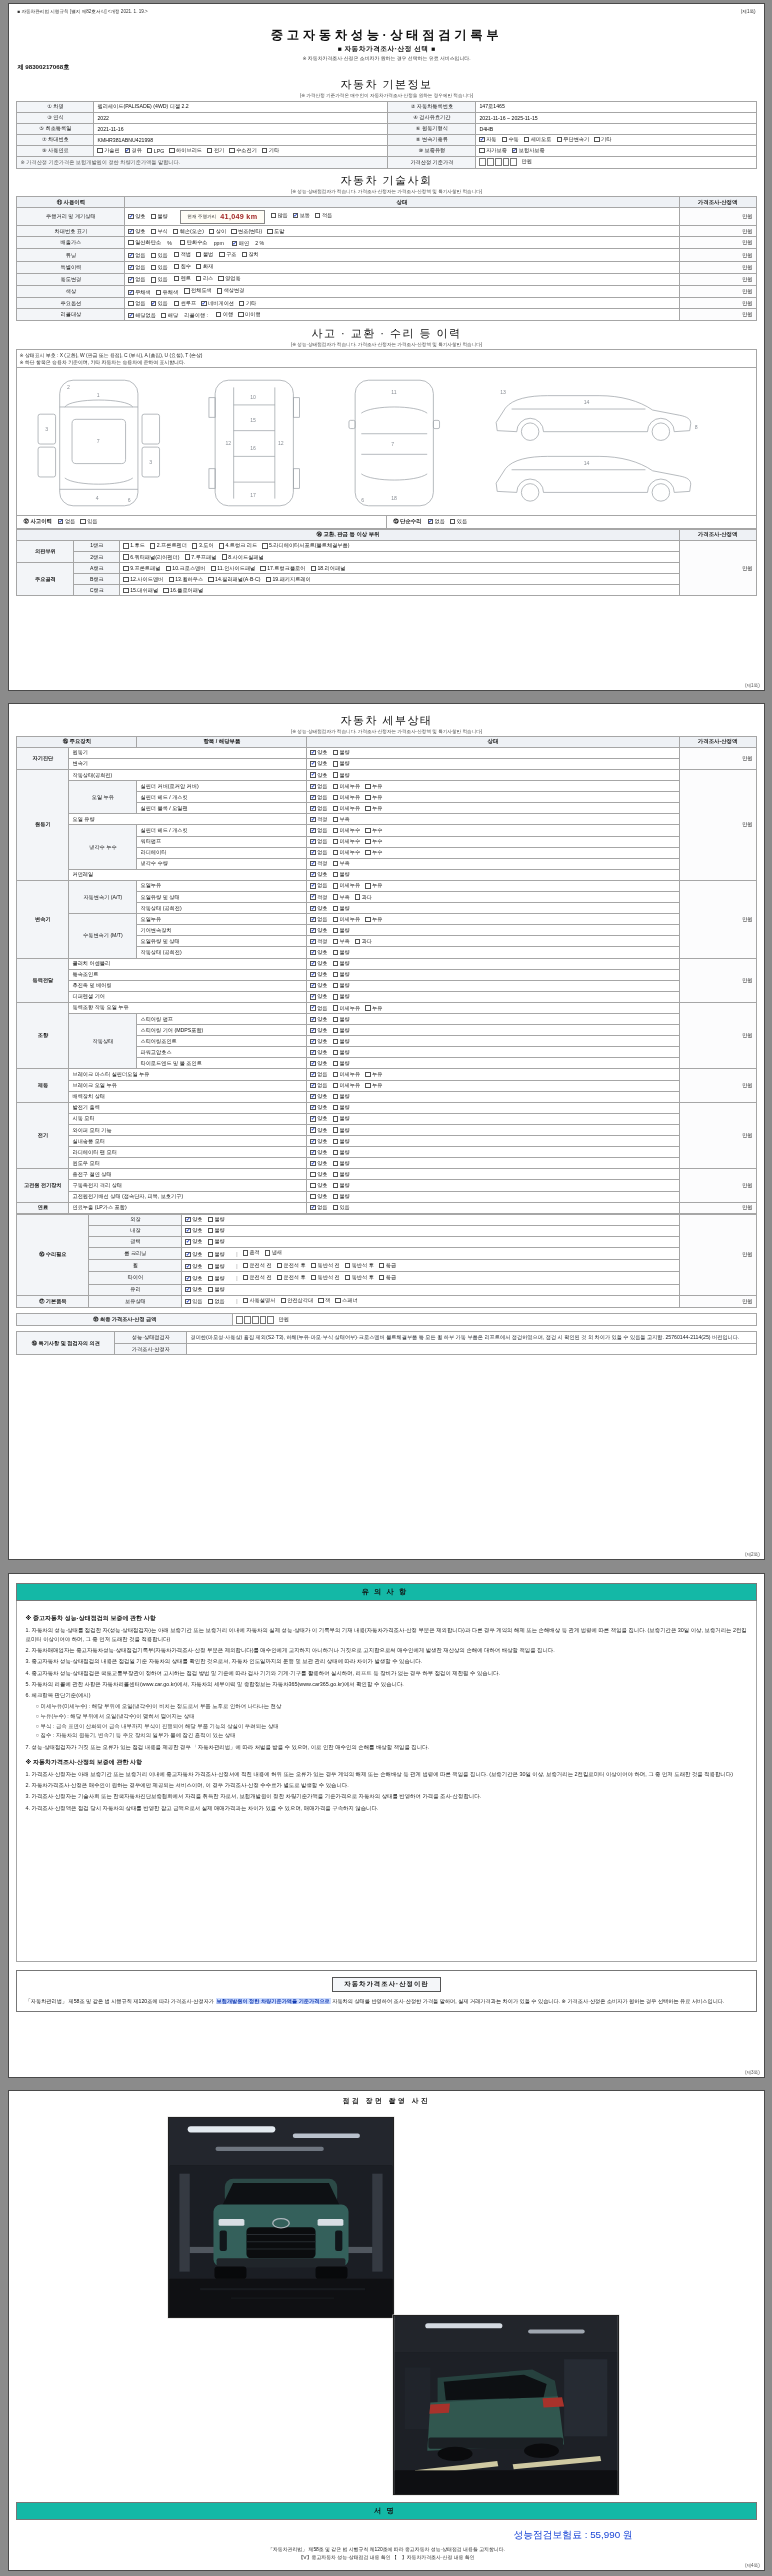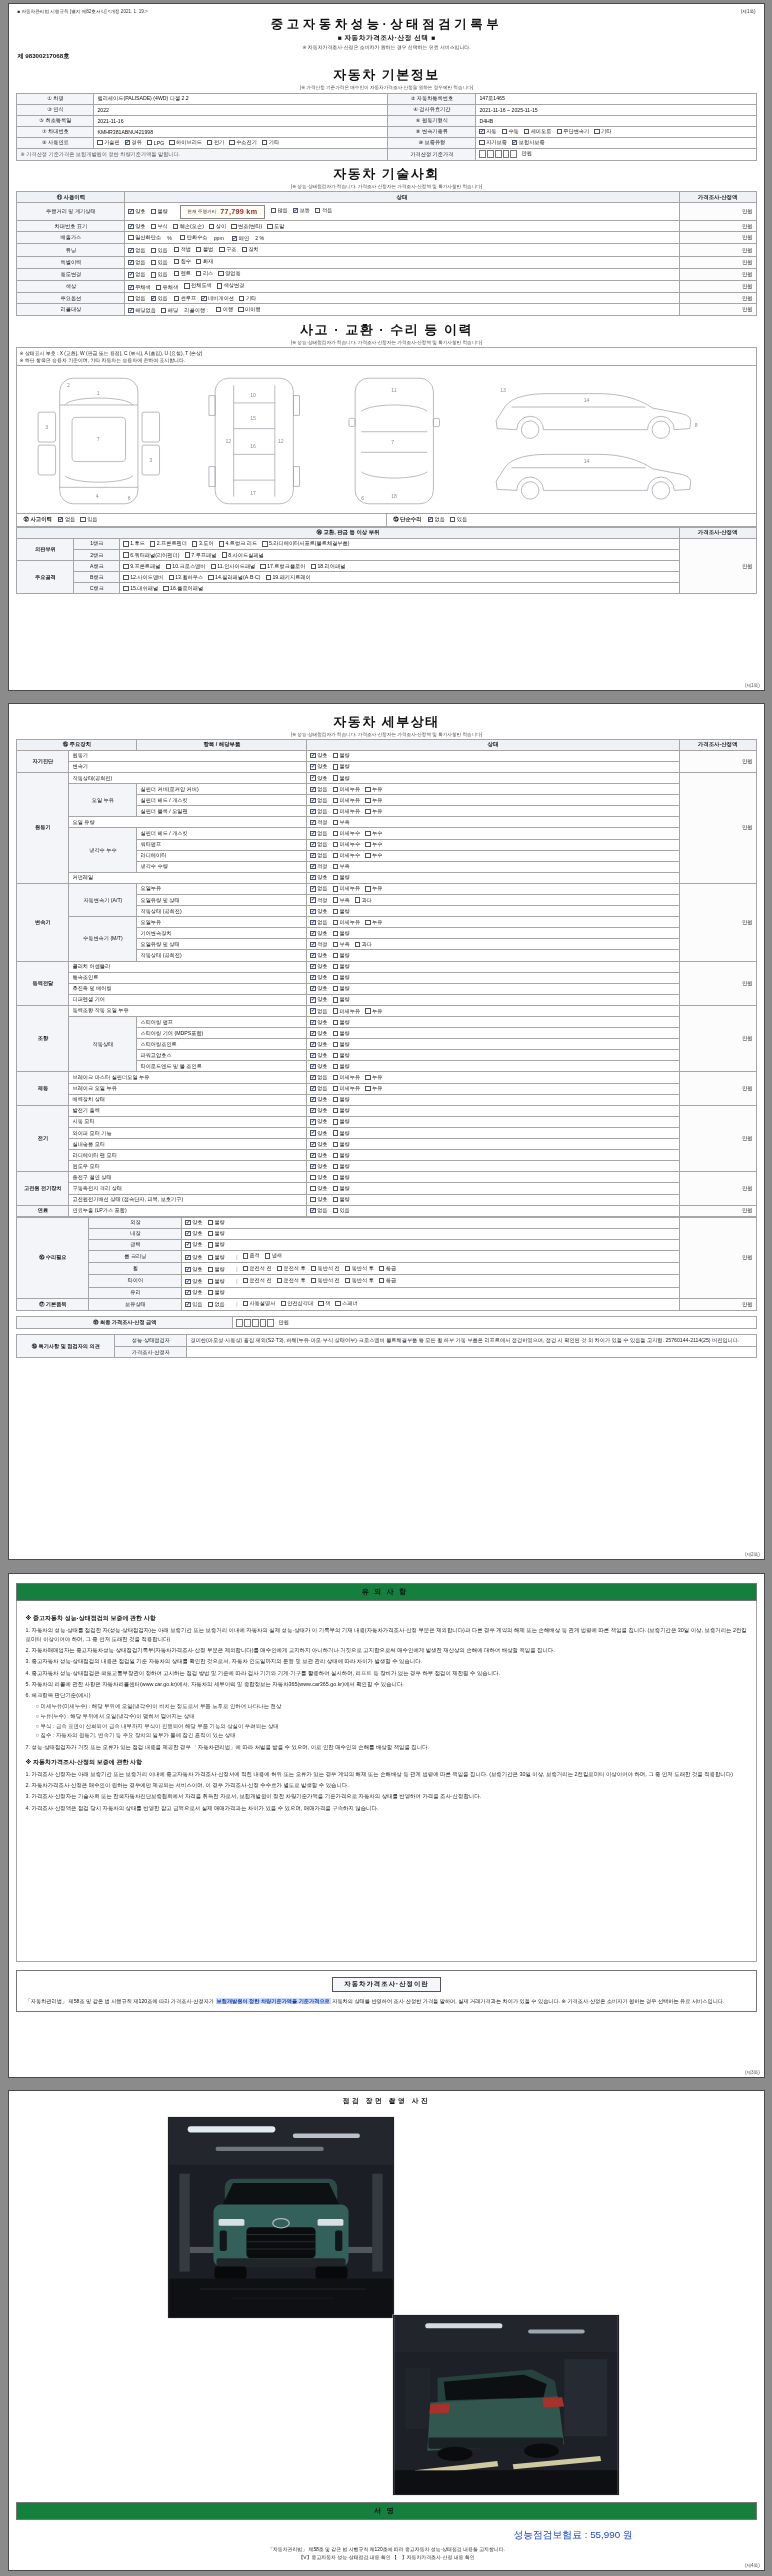--- a/index.html
+++ b/index.html
@@ -2,27 +2,27 @@
 <html style="font-size:8.2px"><head>
 <meta charset="utf-8">
 <style>
 *{box-sizing:border-box;margin:0;padding:0}
 html,body{width:773px}
 body{height:2576px;background:#8b8b8b;font-family:"Liberation Sans","DejaVu Sans",sans-serif;color:#111;overflow:hidden}
 .canvas{width:773px;height:2576px;padding:3.1px 8.2px 0;display:flex;flex-direction:column;gap:12.4px}
 .page{background:#fff;border:0.5px solid #4a4a4a;position:relative;padding:4.1px 7.2px 9.3px}
 .p1{min-height:688px}.p2{min-height:857px}.p3{min-height:505px}.p4{min-height:464px}
 .topline{display:flex;justify-content:space-between;font-size:4.6px;color:#333;padding:0.5px 1px 2.1px}
-.titleblock{text-align:center;margin-top:0}
+.titleblock{text-align:center;margin-top:11px}
 .title{font-size:12.4px;font-weight:700;letter-spacing:3.6px}
 .subtitle{font-size:6.7px;font-weight:700;margin-top:1.5px;letter-spacing:0.5px}
 .subnote{font-size:4.9px;color:#333;margin-top:1px}
 .docno{font-size:6.2px;font-weight:700;margin:2.1px 1px 1px}
 .sechead{text-align:center;padding:4.1px 0 2.1px}
-.sectitle{font-weight:700;font-size:13px;letter-spacing:1.5px}
+.sectitle{font-weight:400;font-size:11px;letter-spacing:1.5px}
 .secnote{display:block;font-size:4.6px;color:#444;margin-top:1px}
 table.frm{width:100%;border-collapse:collapse;table-layout:fixed}
 .frm td,.frm th{border:0.5px solid #a6a6a6;padding:1.5px 3.1px;font-size:5.2px;vertical-align:middle;word-break:keep-all;overflow:hidden}
 .frm th{background:#eef1f5;font-weight:700;font-size:5.4px;text-align:center}
 .lab{background:#f3f5f8;text-align:center}
 .grp{font-weight:700}
 .item{padding-left:4.1px}
 .price{text-align:right;background:#fcfcfd;color:#222}
 .cbg{display:inline-flex;flex-wrap:wrap;align-items:center;gap:1.5px 5.2px;margin-right:6.2px}
 .cb{display:inline-flex;align-items:center;white-space:nowrap}
@@ -34,21 +34,21 @@
 .odo .v{font-size:7.2px;font-weight:700;color:#a22727;letter-spacing:0.3px}
 .txt{font-size:5.2px;color:#222;margin-right:8.2px}
 .digits{display:inline-flex;gap:1px;vertical-align:middle;margin-right:3.1px}
 .dbox{width:6.7px;height:8.2px;border:0.5px solid #777;background:#fff}
 .legend{font-size:4.9px;color:#222;padding:2.1px 2.1px 1px;line-height:1.5;border:0.5px solid #a6a6a6;border-bottom:none}
 .diagrams{border:0.5px solid #a6a6a6;border-bottom:none;padding:4.1px 0 2.1px;text-align:center;background:#fff}
 .qrow{display:flex;border:0.5px solid #a6a6a6}
 .qcell{flex:1;display:flex;align-items:center;gap:6.2px;padding:2.6px 6.2px;font-size:5.4px}
 .qcell+.qcell{border-left:0.5px solid #a6a6a6}
 .qlab{font-weight:700}
-.bar{border:0.5px solid #777;background:#15803d;text-align:center;font-weight:700;font-size:7.2px;letter-spacing:5.2px;padding:3.1px 0;margin-top:5.2px}
+.bar{border:0.5px solid #777;background:#14b8a6;text-align:center;font-weight:700;font-size:7.2px;letter-spacing:5.2px;padding:3.1px 0;margin-top:5.2px}
 .notes{border:0.5px solid #a6a6a6;border-top:none;padding:6.2px 8.2px 7.2px;font-size:5.4px;line-height:1.7;min-height:361px}
 .nhead{font-weight:700;font-size:6px;margin:5.2px 0 2.6px}
 .nitem{margin:2.1px 0;color:#1b1b1b}
 .nsub{margin:0.5px 0 0.5px 10.3px;color:#333}
 .defbox{border:0.5px solid #777;margin-top:7.2px;padding:6.2px 8.2px;text-align:center}
 .defbox .bt{display:inline-block;border:0.5px solid #555;padding:2.1px 11.3px;font-weight:700;font-size:6.4px;margin-bottom:4.6px;background:#f4f6f9;letter-spacing:1px}
 .defbox .tx{font-size:5.2px;line-height:1.65;text-align:left}
 .hl{background:#cfdeff;color:#143bb0;font-weight:700;padding:0 1px}
 .photitle{text-align:center;font-weight:700;font-size:6.7px;letter-spacing:2.6px;margin-top:2.1px}
 .photos{position:relative;height:387px;margin-top:3.1px}
@@ -223,21 +223,21 @@
                 <span class="cb on">
                   <span class="bx">✔</span>
                   <span class="lb">양호</span>
                 </span>
                 <span class="cb">
                   <span class="bx"></span>
                   <span class="lb">불량</span>
                 </span>
               </span><span class="odo">
                 <span class="t">현재 주행거리</span>
-                <span class="v">77,799 km</span>
+                <span class="v">41,049 km</span>
               </span><span class="cbg">
                 <span class="cb">
                   <span class="bx"></span>
                   <span class="lb">많음</span>
                 </span>
                 <span class="cb on">
                   <span class="bx">✔</span>
                   <span class="lb">보통</span>
                 </span>
                 <span class="cb">

